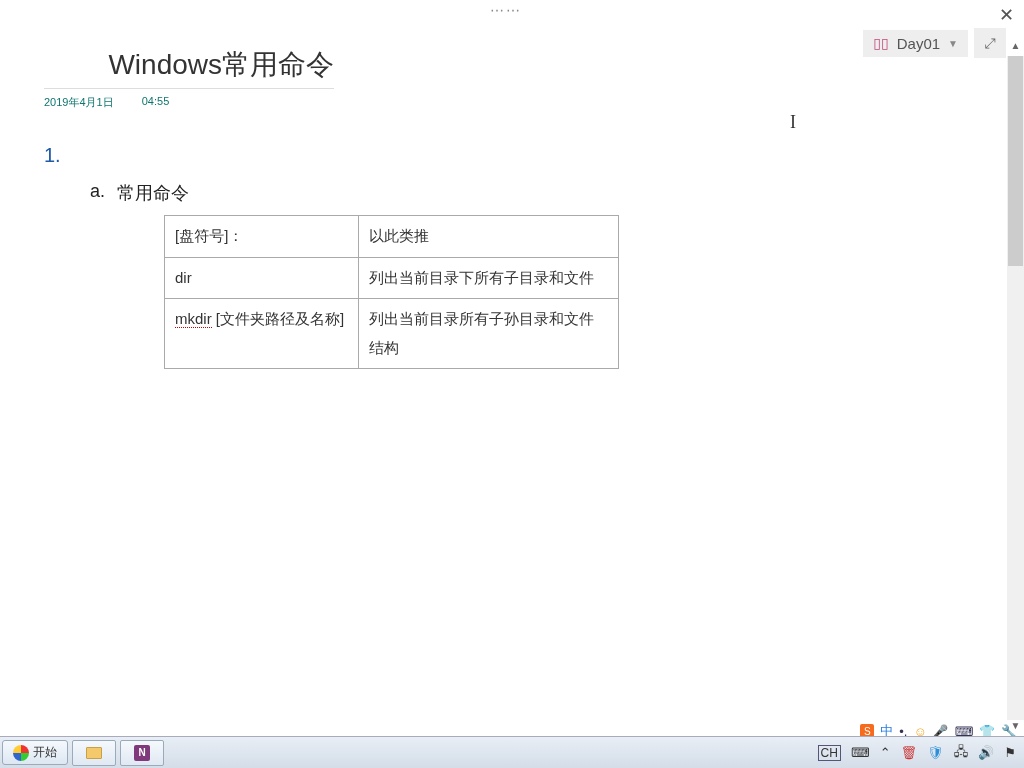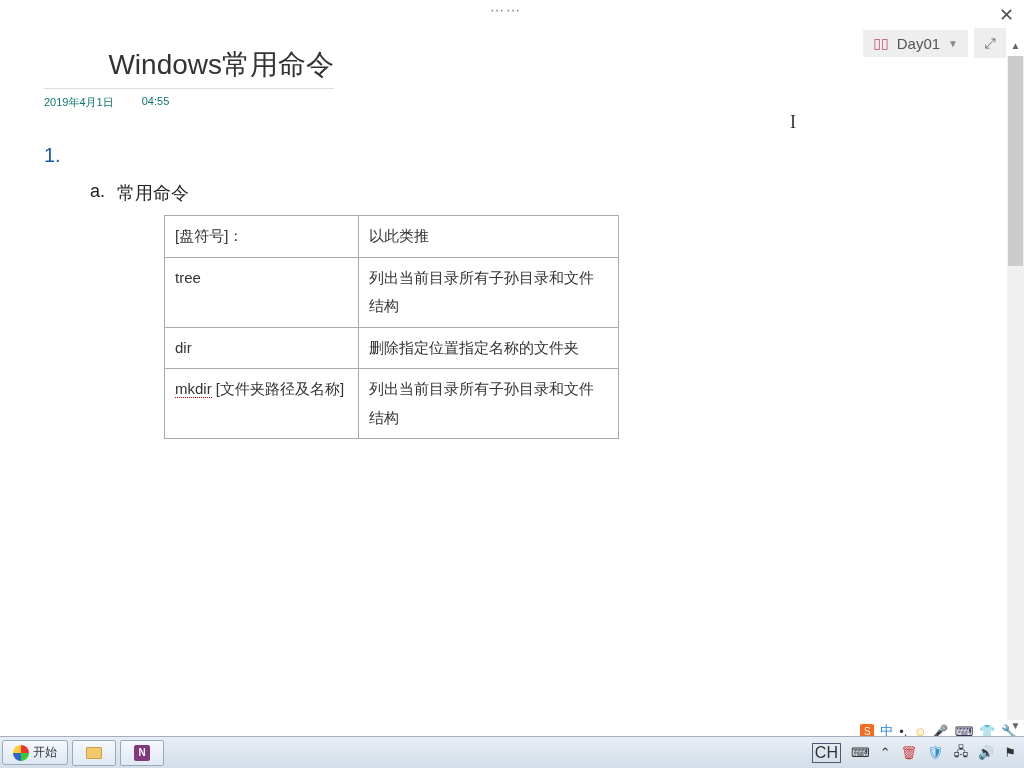--- a/index.html
+++ b/index.html
@@ -113,21 +113,21 @@
   }
   .folder-icon { width:16px;height:12px;background:#f3c96b;border:1px solid #c9a04a;border-radius:1px; }
   .onenote-icon { width:16px;height:16px;background:#80397b;color:#fff;font-size:10px;font-weight:bold;display:flex;align-items:center;justify-content:center;border-radius:2px;}
   .tray {
     position:absolute; right:2px; bottom:0; height:48px; width:190px;
     font-size:11px; color:#335;
   }
   .tray .row1 { position:absolute; top:2px; right:4px; display:flex; gap:6px; align-items:center;}
   .tray-ic { font-size:13px; cursor:pointer; }
   .sogou { width:14px;height:14px;background:#f66b1e;border-radius:2px;color:#fff;font-size:10px;display:flex;align-items:center;justify-content:center;}
-  .lang-ch{border:1px solid #557;padding:0 2px;font-size:16px;text-align:center;}
+  .lang-ch{border:1px solid #557;padding:0 2px;font-size:12px;text-align:center;}
 </style>
 </head>
 <body>
 
 <div class="top-dots">⋯⋯</div>
 <div class="close-x">✕</div>
 
 <div class="top-right">
   <div class="section-dd">
     <span class="book-icon">▯▯</span>
@@ -152,26 +152,22 @@
     <span>a.</span>
     <span>常用命令</span>
   </div>
   <table>
     <tbody id="tbody">
         <tr>
           <td class="col0">[盘符号]：</td>
           <td>以此类推</td>
         </tr>
         <tr>
-          <td class="col0">tree</td>
-          <td>列出当前目录所有子孙目录和文件结构</td>
-        </tr>
-        <tr>
           <td class="col0">dir</td>
-          <td>删除指定位置指定名称的文件夹</td>
+          <td>列出当前目录下所有子目录和文件</td>
         </tr>
         <tr>
           <td class="col0"><span class="spell">mkdir</span> [文件夹路径及名称]</td>
           <td>列出当前目录所有子孙目录和文件结构</td>
         </tr>
       </tbody>
   </table>
 </div>
 
 <div class="scrollbar-v">

